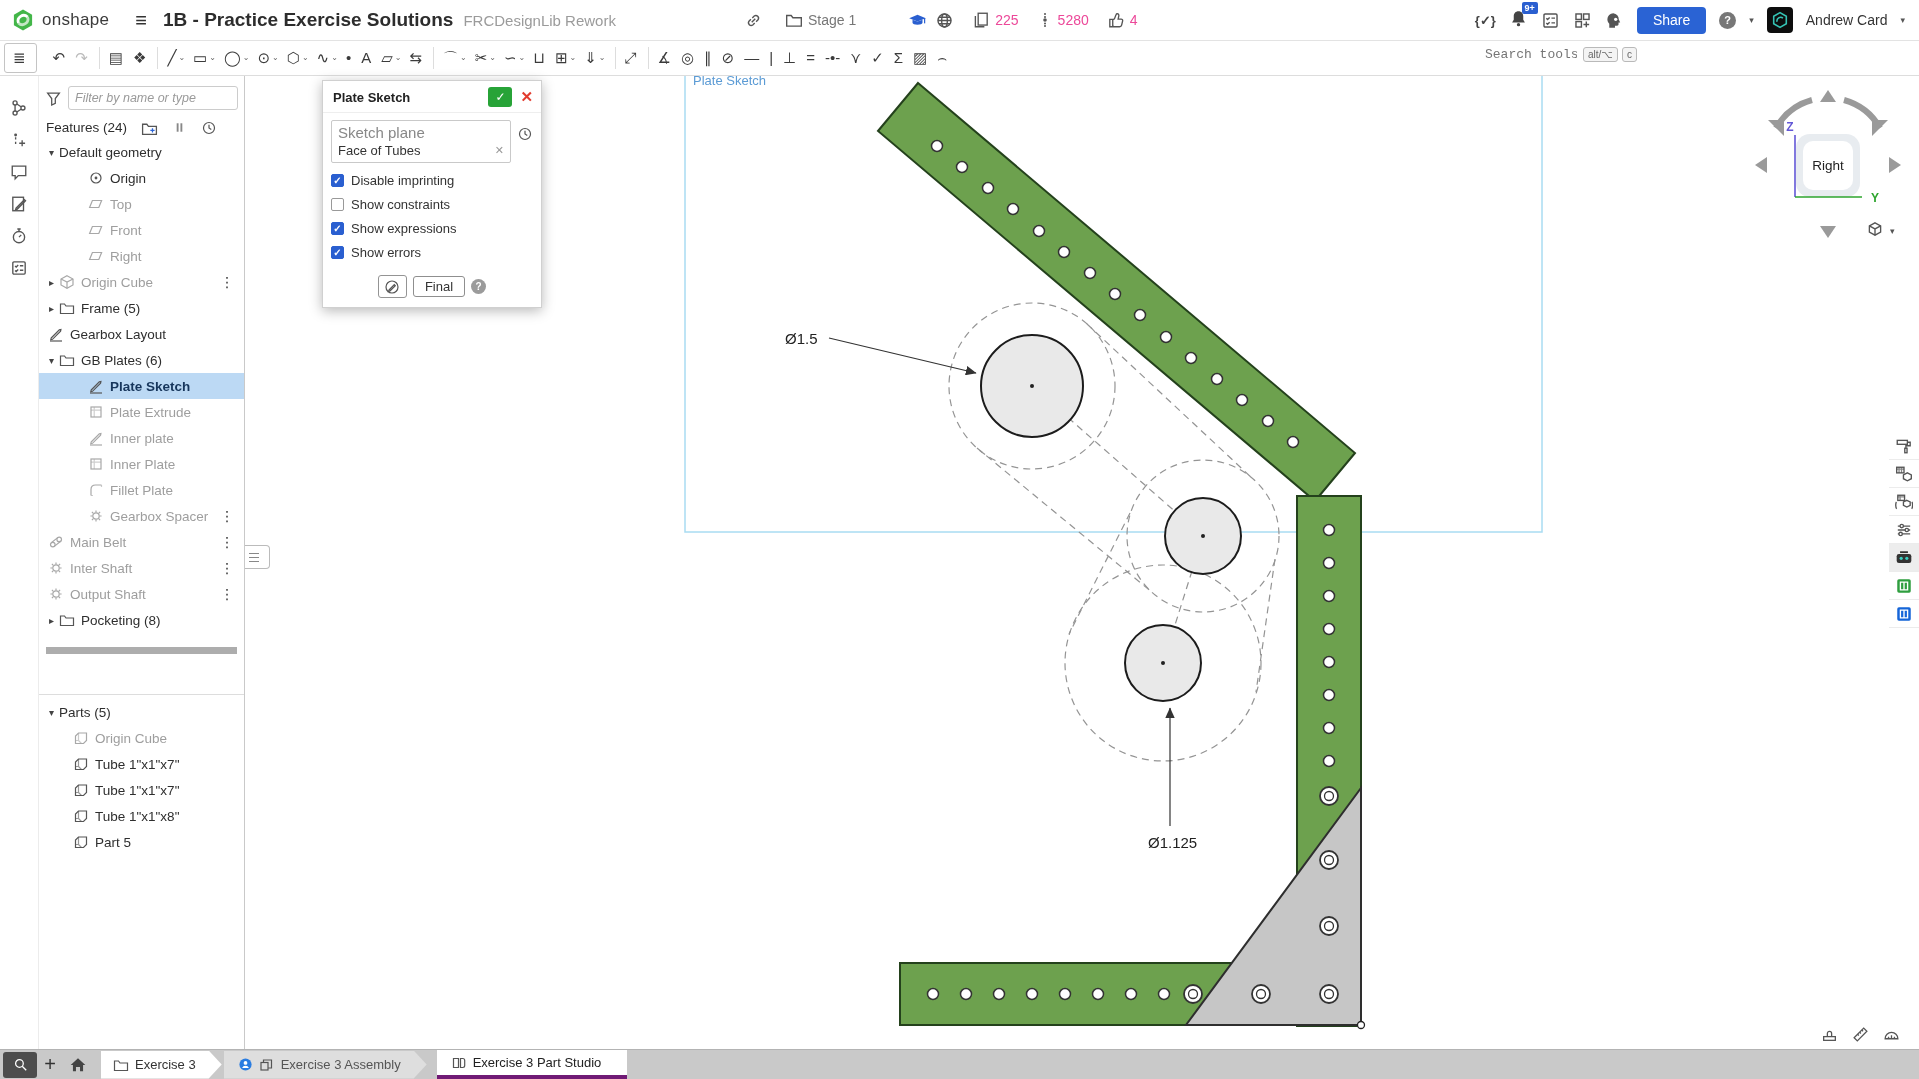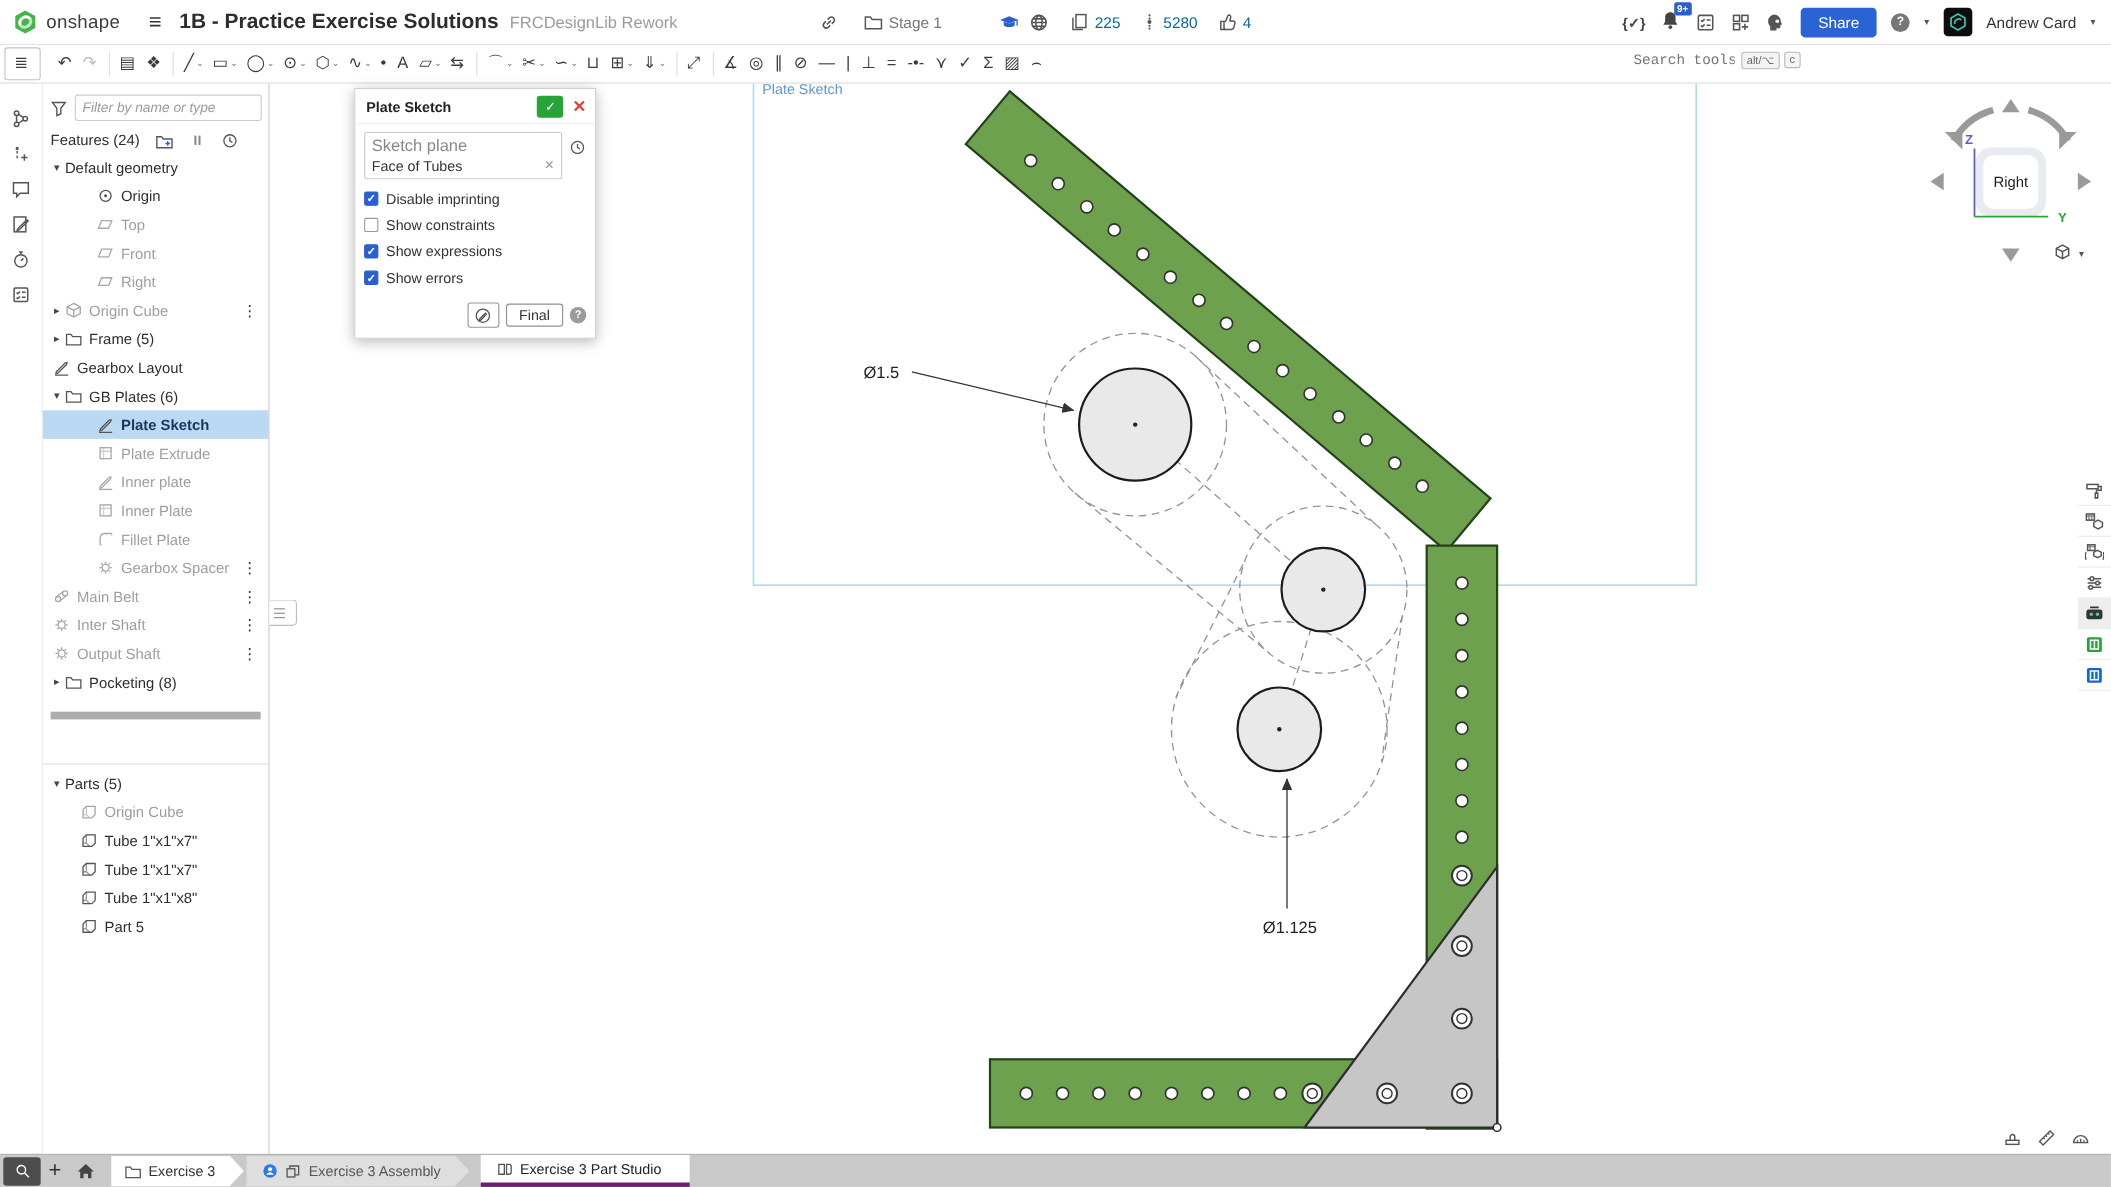--- a/index.html
+++ b/index.html
@@ -10,21 +10,21 @@
   use{stroke:#555;fill:none;stroke-width:1.2}
 
   
   #titlebar{position:absolute;left:0;top:0;width:1919px;height:40px;background:#fff;
             border-bottom:1px solid #e3e3e3;display:flex;align-items:center;z-index:30}
   #wordmark{font-size:17px;color:#3c3c3c;margin-left:6px;letter-spacing:.3px}
   #hamburger{margin-left:26px;font-size:20px;color:#333;cursor:pointer}
   #doc-title{margin-left:16px;font-size:19px;font-weight:bold;color:#2d2d2d;white-space:nowrap}
   #doc-subtitle{margin-left:10px;font-size:15px;color:#9b9b9b;white-space:nowrap}
   .tb-ico{margin-left:18px;display:flex;align-items:center}
-  .tb-num{margin-left:5px;font-size:14px;color:#0369a1}
+  .tb-num{margin-left:5px;font-size:14px;color:#ec4899}
   #right-cluster{margin-left:auto;display:flex;align-items:center;gap:13px;padding-right:14px}
   #braces-icon{font-size:13px;color:#444;font-weight:bold}
   .bell-wrap{position:relative}
   .bell-badge{position:absolute;top:-7px;right:-10px;background:#2a5fd0;color:#fff;
               font-size:9px;font-weight:bold;border-radius:2px;padding:1px 3px}
   #share-btn{background:#2a63d4;color:#fff;border:none;border-radius:4px;height:27px;
              padding:0 16px;font-size:14px;font-family:inherit;cursor:pointer}
   .help-circle{width:17px;height:17px;border-radius:50%;background:#777;color:#fff;
                display:flex;align-items:center;justify-content:center;font-size:11px;font-weight:bold}
   .caret-sm{font-size:9px;color:#555}
@@ -143,21 +143,21 @@
   #field-value{font-size:13px;color:#333;flex:1}
   #field-clear{color:#999;font-size:11px;cursor:pointer}
   #field-clock{margin-left:6px;margin-top:6px;cursor:pointer;display:flex}
   #dlg-checks{margin-top:10px}
   .ckrow{display:flex;align-items:center;gap:7px;margin-bottom:9px;cursor:pointer}
   .ckbox{width:13px;height:13px;border:1px solid #999;border-radius:2px;box-sizing:border-box;
          display:inline-flex;align-items:center;justify-content:center;flex:none;background:#fff}
   .ckbox.on{background:#2a5fd0;border-color:#2a5fd0}
   .ckbox.on::after{content:"✓";color:#fff;font-size:10px;font-weight:bold}
   .cklabel{font-size:13px;color:#333}
-  #dlg-footer{display:flex;align-items:center;justify-content:flex-end;gap:6px;padding:2px 8px 9px 8px}
+  #dlg-footer{display:flex;align-items:center;justify-content:center;gap:6px;padding:2px 8px 9px 8px}
   #final-sketch-toggle{width:27px;height:21px;border:1px solid #949494;border-radius:3px;
         display:flex;align-items:center;justify-content:center;cursor:pointer;background:#fff}
   #final-btn{border:1px solid #8f8f8f;border-radius:3px;background:#fff;height:21px;padding:0 11px;
         font-size:13px;color:#333;font-family:inherit;cursor:pointer}
 </style>
 </head>
 <body>
 
 <svg width="0" height="0" style="position:absolute">
   <defs>

